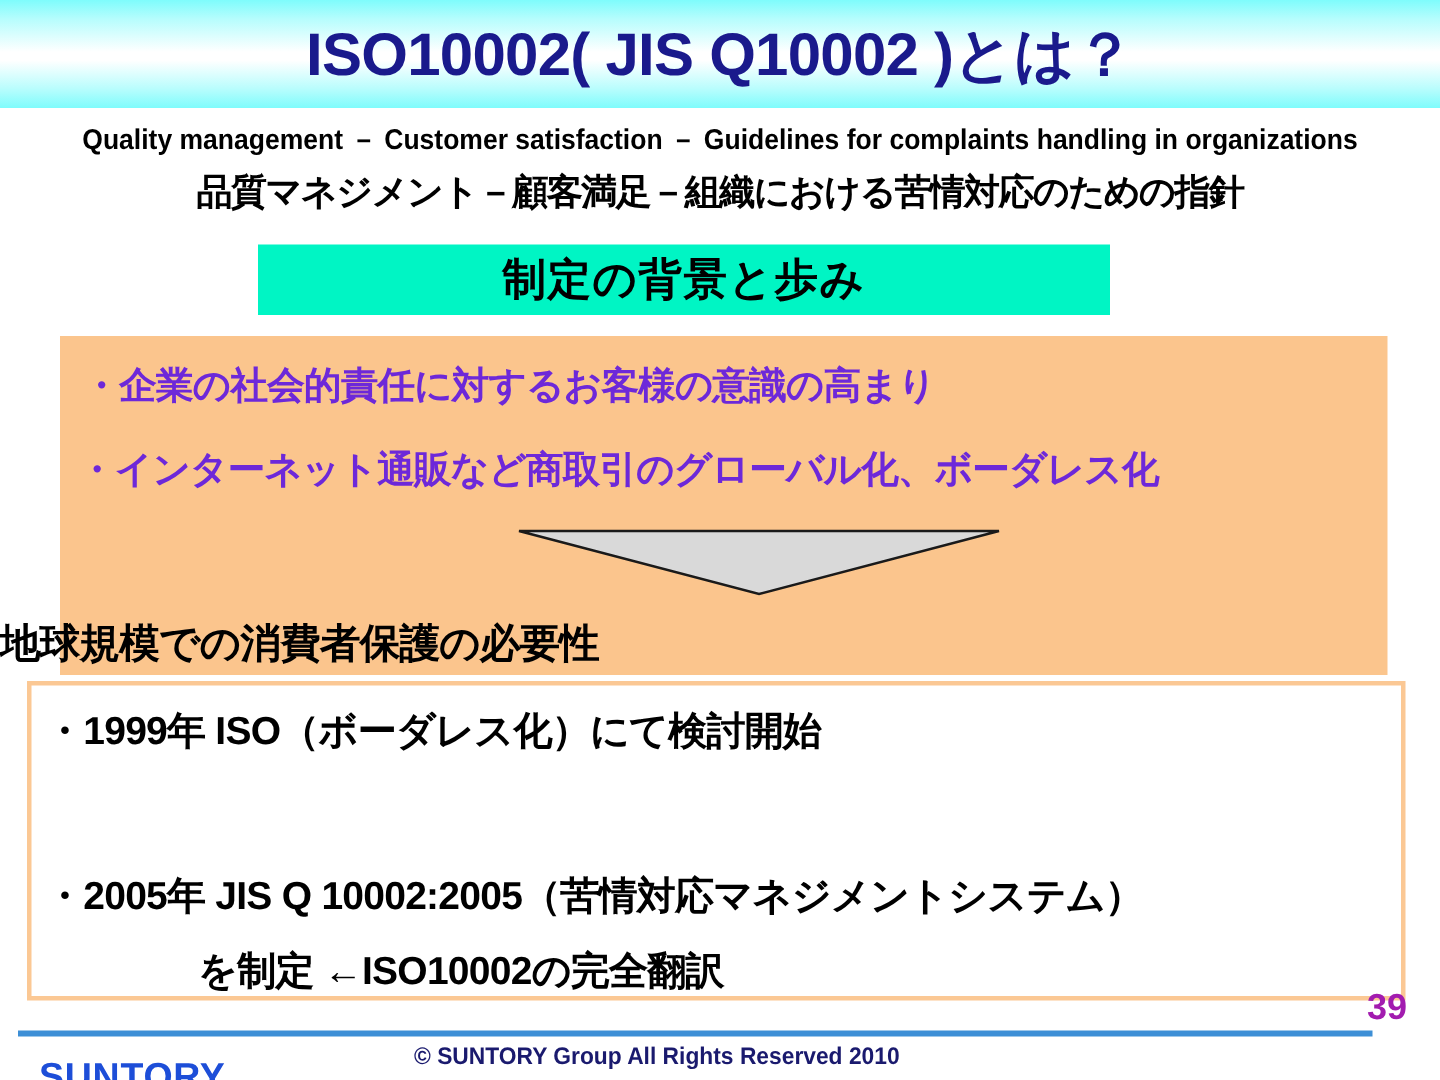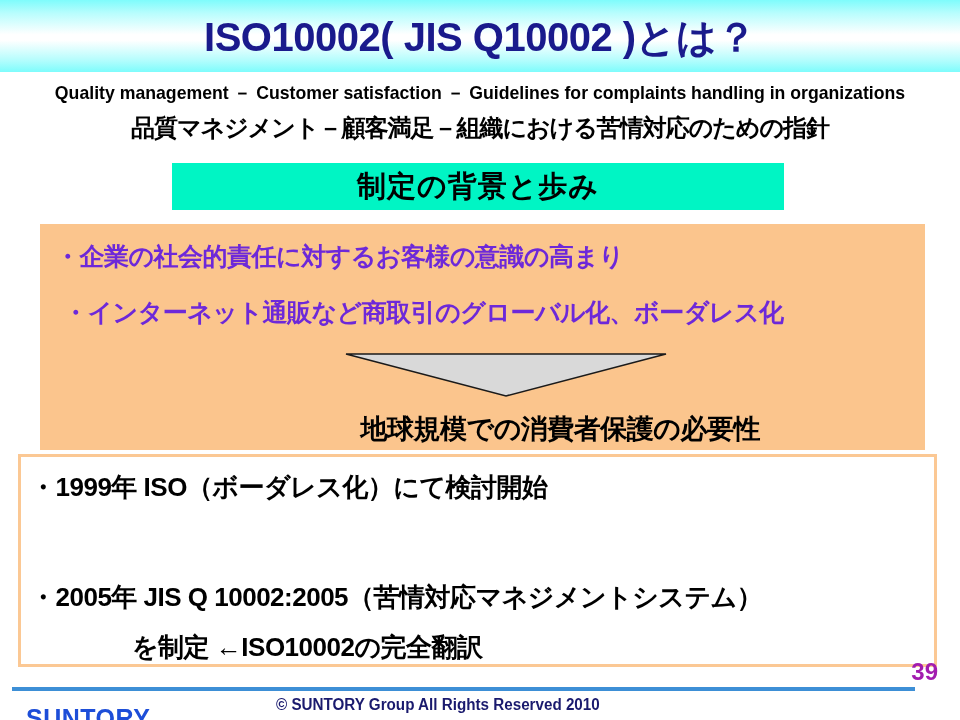--- a/index.html
+++ b/index.html
@@ -76,21 +76,21 @@
     color: #000000;
     white-space: nowrap;
     letter-spacing: -1px;
   }
 
   
   .section-heading {
     position: absolute;
     left: 172px;
     top: 163px;
-    width: 612px;
+    width: 568px;
     height: 47px;
     background: #00f5c4;
     display: flex;
     align-items: center;
     justify-content: center;
   }
   .section-heading-text {
     font-size: 29px;
     font-weight: bold;
     color: #000000;
@@ -110,37 +110,37 @@
 
   .bullet-line {
     position: absolute;
     font-size: 25px;
     font-weight: bold;
     color: #6d28d9;
     white-space: nowrap;
     letter-spacing: -0.5px;
   }
   .bullet-1 { left: 55px; top: 240px; }
-  .bullet-2 { left: 63px; top: 296px; font-family: Liberation Serif, serif; }
+  .bullet-2 { left: 52px; top: 296px; font-family: Liberation Serif, serif; }
 
   .down-arrow {
     position: absolute;
     left: 345px;
     top: 352px;
     width: 0;
     height: 0;
   }
   .down-arrow svg { display: block; }
 
   .necessity-text {
     position: absolute;
     left: 0;
     top: 411px;
     width: 760px;
-    text-align: right;
+    text-align: left;
     font-size: 27px;
     font-weight: bold;
     color: #000000;
     white-space: nowrap;
     letter-spacing: -0.5px;
   }
 
   
   .timeline-box {
     position: absolute;

